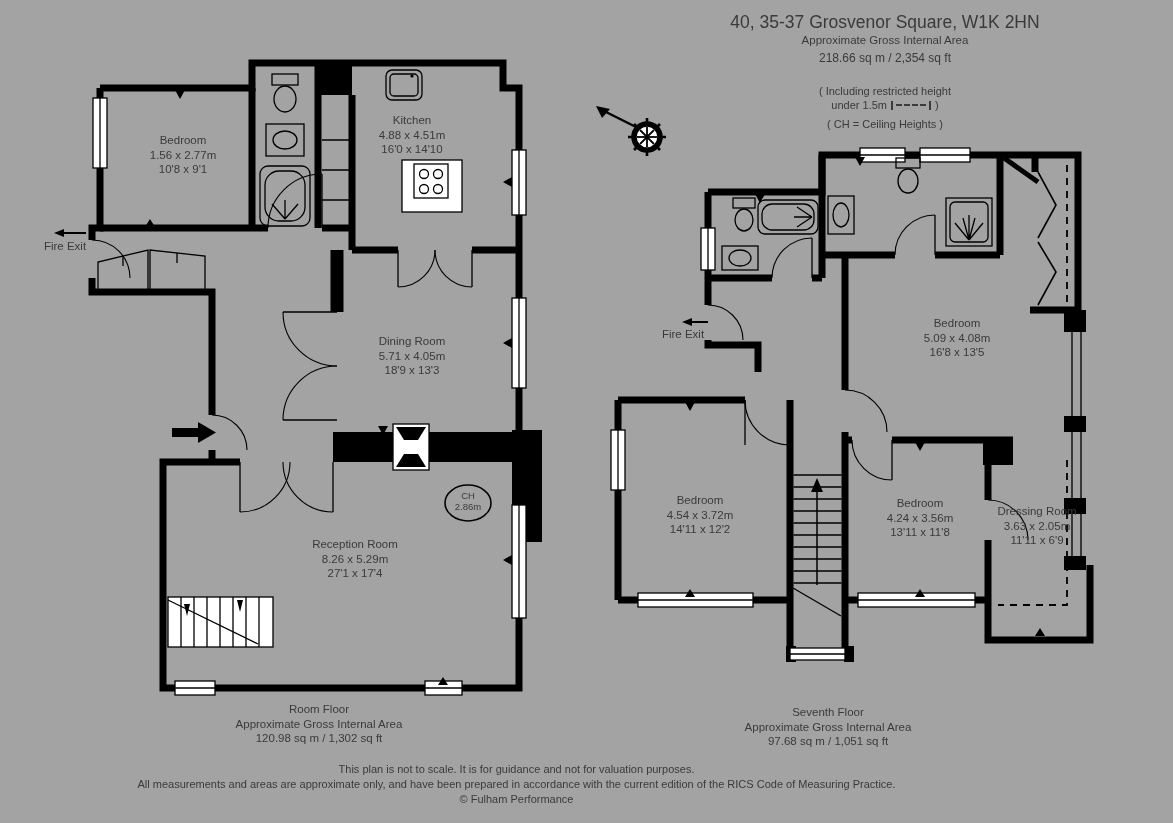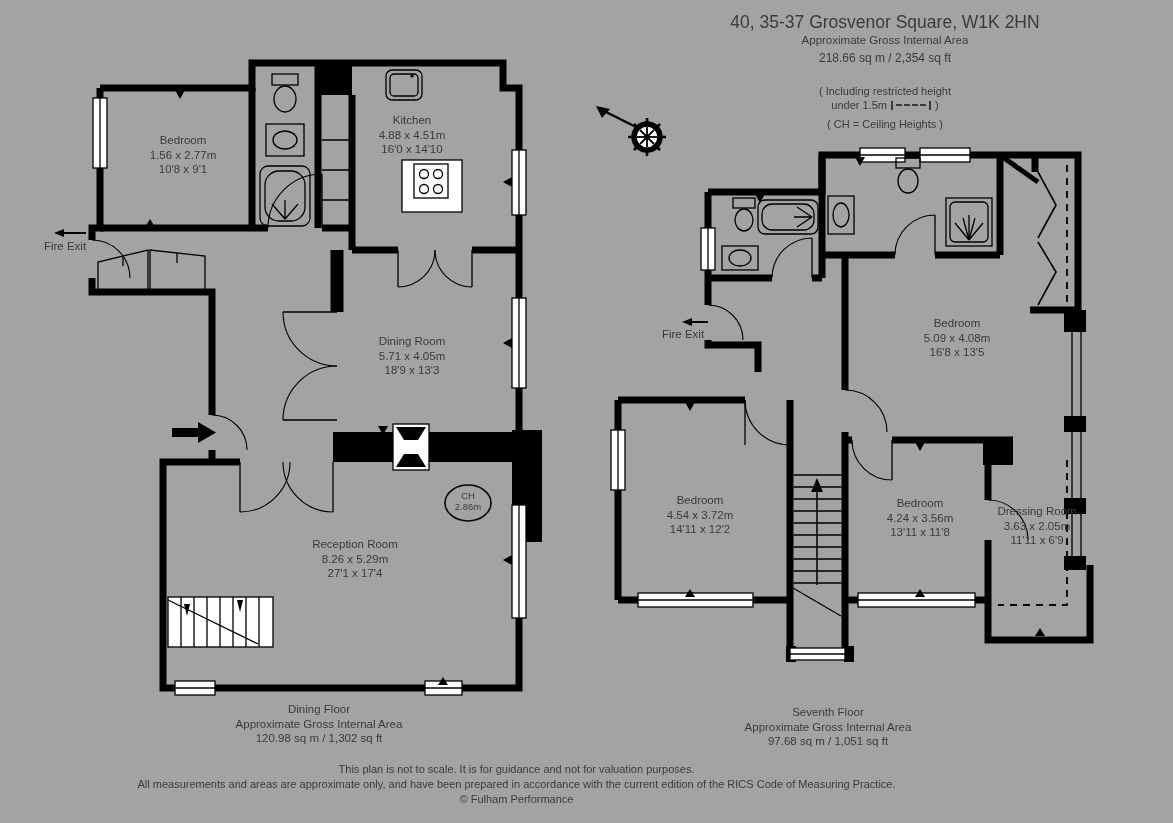--- a/index.html
+++ b/index.html
@@ -393,21 +393,21 @@
 <div class="lbl" style="left:355px;top:537px;">
   <div>Reception Room</div>
   <div>8.26 x 5.29m</div>
   <div>27'1 x 17'4</div>
 </div>
 <div class="lbl-sm" style="left:468px;top:491px;">
   <div>CH</div>
   <div>2.86m</div>
 </div>
 <div class="lbl" style="left:319px;top:702px;">
-  <div>Dining Floor</div>
+  <div>Room Floor</div>
   <div>Approximate Gross Internal Area</div>
   <div>120.98 sq m  /  1,302 sq ft</div>
 </div>
 
 <div class="lbl" style="left:683px;top:327px;">Fire Exit</div>
 <div class="lbl" style="left:957px;top:316px;">
   <div>Bedroom</div>
   <div>5.09 x 4.08m</div>
   <div>16'8 x 13'5</div>
 </div>

